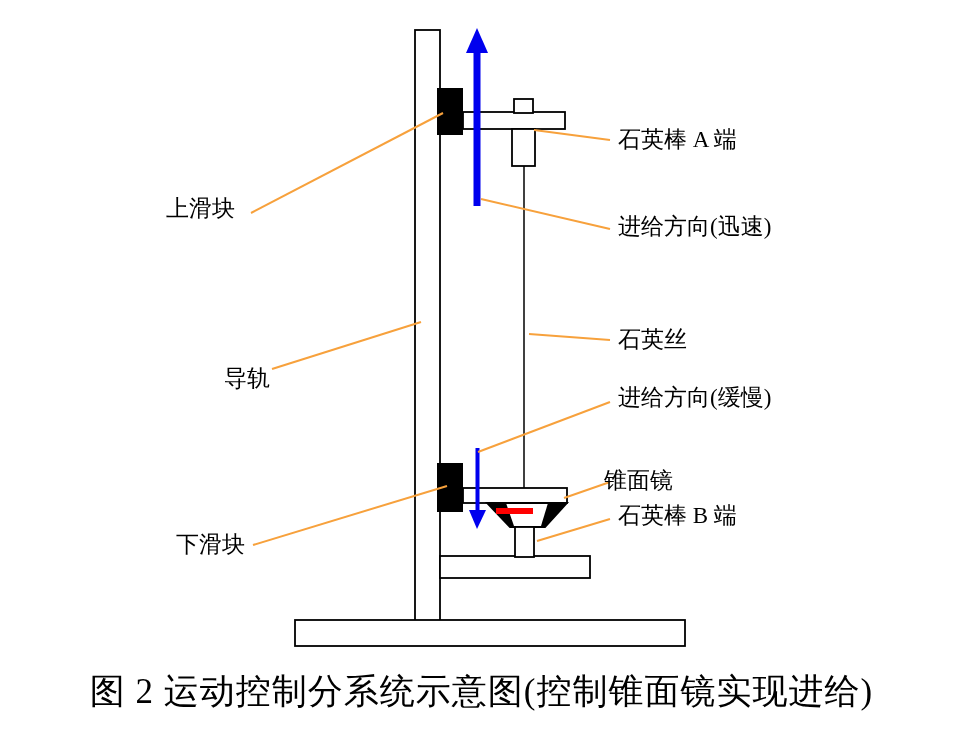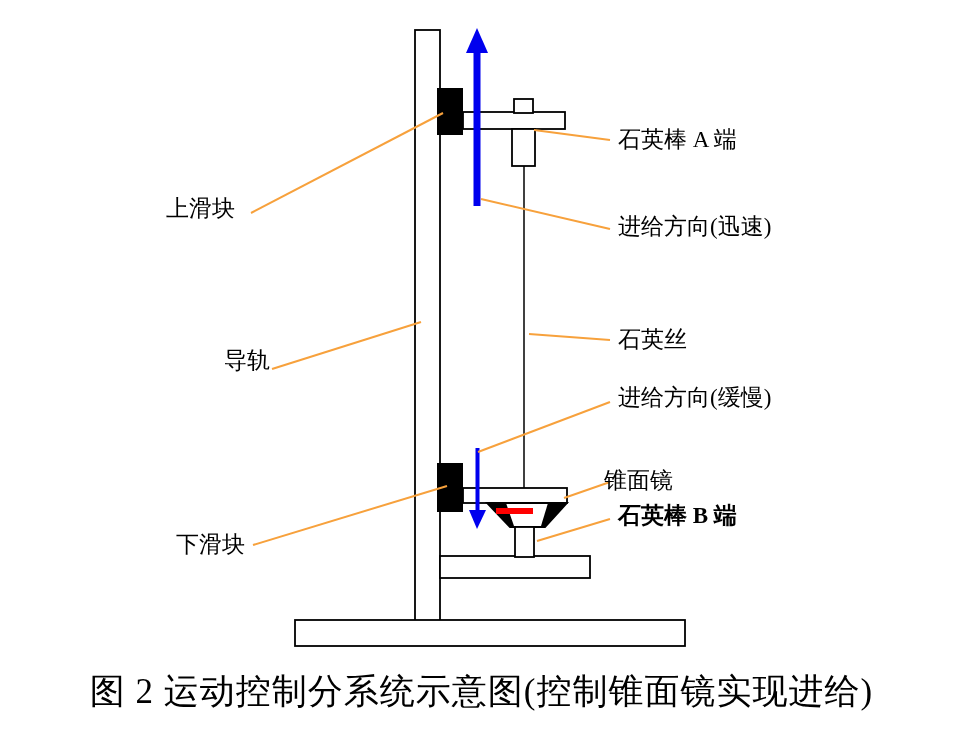--- a/index.html
+++ b/index.html
@@ -77,23 +77,23 @@
       <line class="leader" x1="610" y1="140" x2="534" y2="130" stroke="#F7A13C"></line>
       <line class="leader" x1="610" y1="229" x2="481" y2="199" stroke="#F7A13C"></line>
       <line class="leader" x1="610" y1="340" x2="529" y2="334" stroke="#F7A13C"></line>
       <line class="leader" x1="610" y1="402" x2="478" y2="452" stroke="#F7A13C"></line>
       <line class="leader" x1="610" y1="482" x2="564" y2="498" stroke="#F7A13C"></line>
       <line class="leader" x1="610" y1="519" x2="537" y2="541" stroke="#F7A13C"></line>
     </g>
   </svg>
 
   <div class="label" style="left:166px; top:196px;">上滑块</div>
-  <div class="label" style="left:224px; top:348px;">导轨</div>
+  <div class="label" style="left:224px; top:366px;">导轨</div>
   <div class="label" style="left:176px; top:532px;">下滑块</div>
   <div class="label" style="left:618px; top:127px;">石英棒 A 端</div>
   <div class="label" style="left:618px; top:214px;">进给方向(迅速)</div>
   <div class="label" style="left:618px; top:327px;">石英丝</div>
   <div class="label" style="left:618px; top:385px;">进给方向(缓慢)</div>
   <div class="label" style="left:604px; top:468px;">锥面镜</div>
-  <div class="label" style="left:618px; top:503px;font-weight:bold;">石英棒 B 端</div>
+  <div class="label" style="left:618px; top:503px;">石英棒 B 端</div>
 
   <div class="caption">图 2 运动控制分系统示意图(控制锥面镜实现进给)</div>
 </div>
 
 </body></html>

